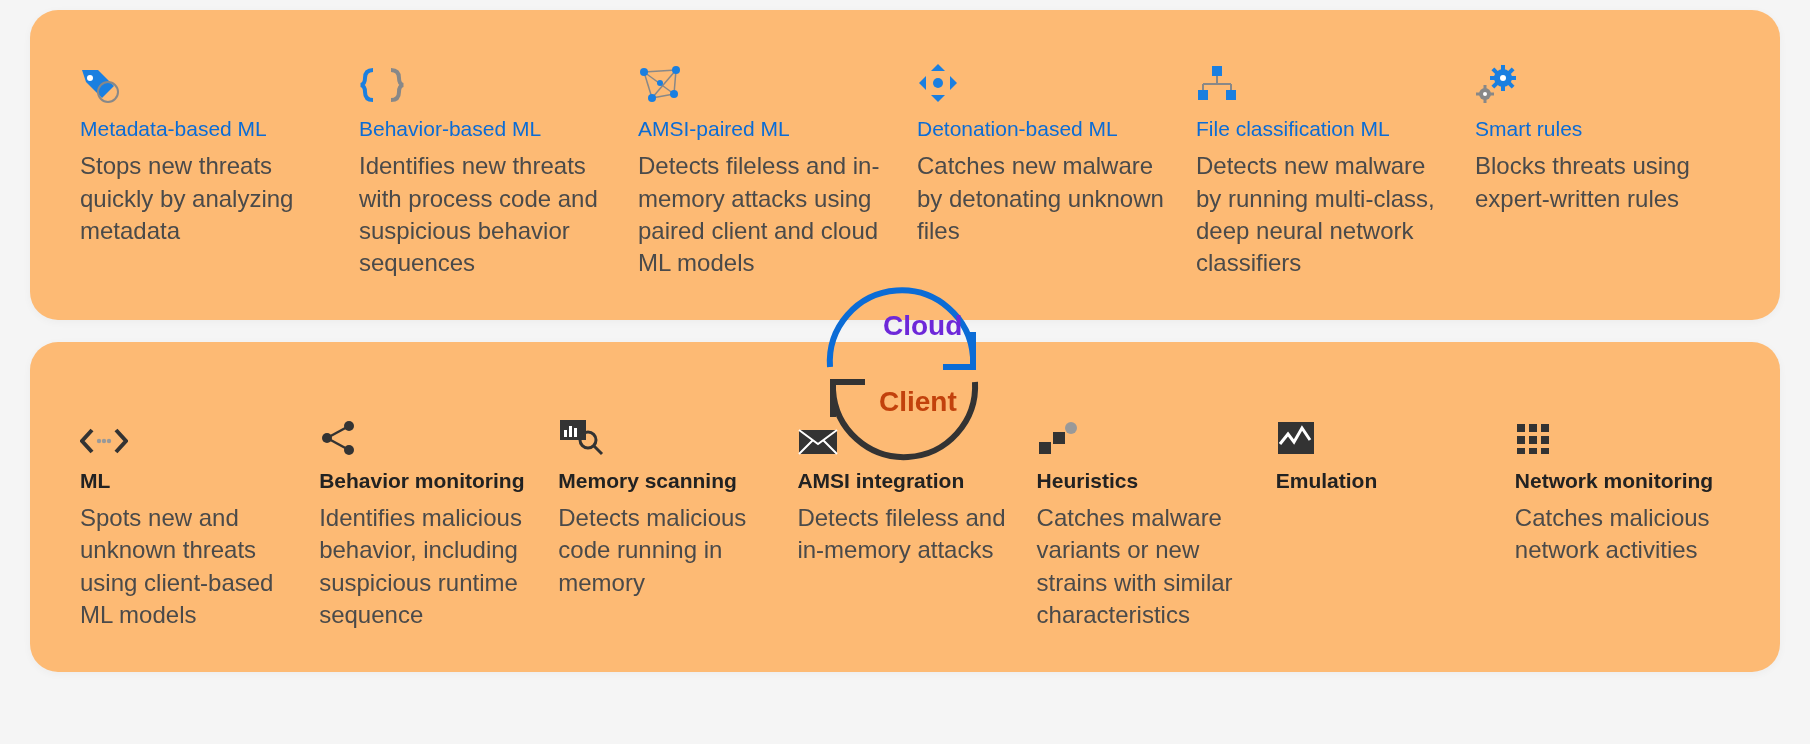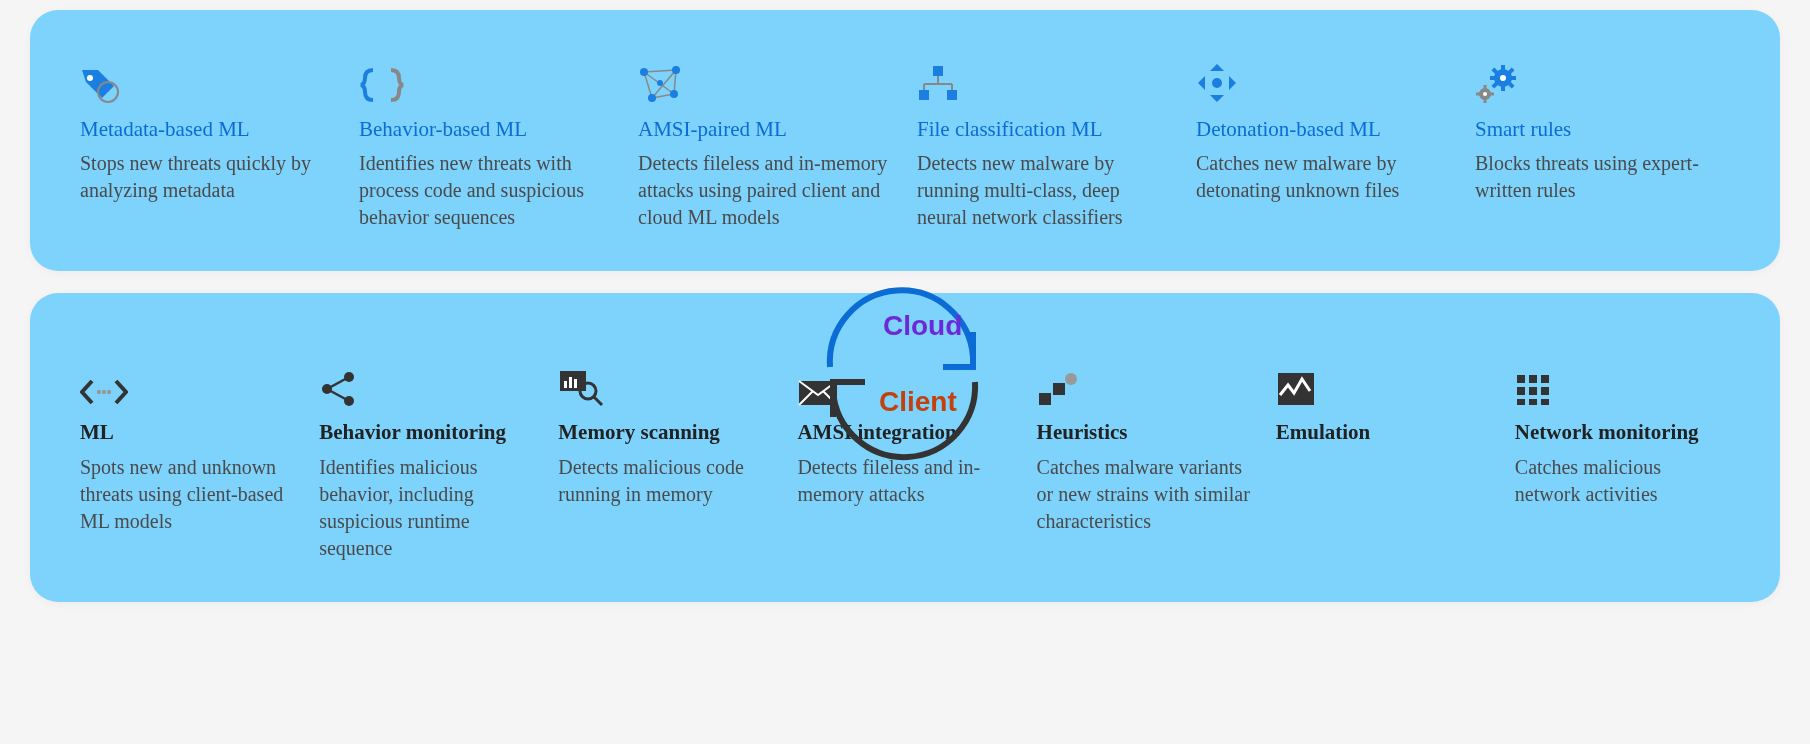--- a/index.html
+++ b/index.html
@@ -5,29 +5,28 @@
   * { box-sizing: border-box; margin: 0; padding: 0; }
   body {
     font-family: "Segoe UI", -apple-system, sans-serif;
     background: #f5f5f5;
     width: 1810px;
     height: 744px;
     position: relative;
     padding: 10px 0;
   }
   .panel {
-    background: #7dd3fc;
+    background: #fdba74;
     border-radius: 28px;
     margin: 0 30px;
     padding: 50px 50px 40px 50px;
     box-shadow: 0 2px 8px rgba(0,0,0,0.04);
     display: flex;
     gap: 24px;
     position: relative;
-    font-family: Liberation Serif, serif;
   }
   .panel.top { margin-bottom: 22px; }
   .panel.bottom { margin-top: 22px; padding: 70px 50px 40px 50px;}
   .item {
     flex: 1 1 0;
     min-width: 0;
   }
   .icon {
     height: 44px;
     margin-bottom: 12px;
@@ -37,21 +36,21 @@
   .icon svg { display:block; }
   .title {
     font-size: 21px;
     font-weight: 400;
     line-height: 1.25;
     margin-bottom: 8px;
   }
   .top .title { color: #0b6cd6; }
   .bottom .title { color: #222; font-weight: 600; }
   .desc {
-    font-size: 20px;
+    font-size: 24px;
     color: #4a4a4a;
     line-height: 1.35;
   }
   .center-overlay {
     position: absolute;
     left: 50%;
     top: 50%;
     transform: translate(-50%, -50%);
     width: 260px;
     height: 200px;
@@ -110,46 +109,46 @@
         <circle cx="36" cy="30" r="4" fill="#1a7fe0"></circle>
         <circle cx="22" cy="19" r="3" fill="#1a7fe0"></circle>
       </svg>
     </div>
     <div class="title">AMSI-paired ML</div>
     <div class="desc">Detects fileless and in-memory attacks using paired client and cloud ML models</div>
   </div>
 
   <div class="item">
     <div class="icon">
+      <svg width="42" height="42" viewBox="0 0 42 42">
+        <path d="M21 2 L28 9 L21 9 L14 9 Z" fill="#1a7fe0"></path>
+        <path d="M21 40 L28 33 L14 33 Z" fill="#1a7fe0"></path>
+        <path d="M2 21 L9 14 L9 28 Z" fill="#1a7fe0"></path>
+        <path d="M40 21 L33 14 L33 28 Z" fill="#1a7fe0"></path>
+        <circle cx="21" cy="21" r="5" fill="#1a7fe0"></circle>
+      </svg>
+    </div>
+    <div class="title">Detonation-based ML</div>
+    <div class="desc">Catches new malware by detonating unknown files</div>
+  </div>
+
+  <div class="item">
+    <div class="icon">
       <svg width="42" height="40" viewBox="0 0 42 40">
         <rect x="16" y="2" width="10" height="10" fill="#1a7fe0"></rect>
         <rect x="2" y="26" width="10" height="10" fill="#1a7fe0"></rect>
         <rect x="30" y="26" width="10" height="10" fill="#1a7fe0"></rect>
         <line x1="21" y1="12" x2="21" y2="20" stroke="#888" stroke-width="2"></line>
         <line x1="7" y1="20" x2="35" y2="20" stroke="#888" stroke-width="2"></line>
         <line x1="7" y1="20" x2="7" y2="26" stroke="#888" stroke-width="2"></line>
         <line x1="35" y1="20" x2="35" y2="26" stroke="#888" stroke-width="2"></line>
       </svg>
     </div>
     <div class="title">File classification ML</div>
     <div class="desc">Detects new malware by running multi-class, deep neural network classifiers</div>
-  </div>
-
-  <div class="item">
-    <div class="icon">
-      <svg width="42" height="42" viewBox="0 0 42 42">
-        <path d="M21 2 L28 9 L21 9 L14 9 Z" fill="#1a7fe0"></path>
-        <path d="M21 40 L28 33 L14 33 Z" fill="#1a7fe0"></path>
-        <path d="M2 21 L9 14 L9 28 Z" fill="#1a7fe0"></path>
-        <path d="M40 21 L33 14 L33 28 Z" fill="#1a7fe0"></path>
-        <circle cx="21" cy="21" r="5" fill="#1a7fe0"></circle>
-      </svg>
-    </div>
-    <div class="title">Detonation-based ML</div>
-    <div class="desc">Catches new malware by detonating unknown files</div>
   </div>
 
 
   <div class="item">
     <div class="icon">
       <svg width="44" height="40" viewBox="0 0 44 40">
         <g fill="#1a7fe0">
           <circle cx="28" cy="14" r="9"></circle>
           <rect x="26" y="1" width="4" height="6"></rect>
             <rect x="26" y="21" width="4" height="6"></rect>

